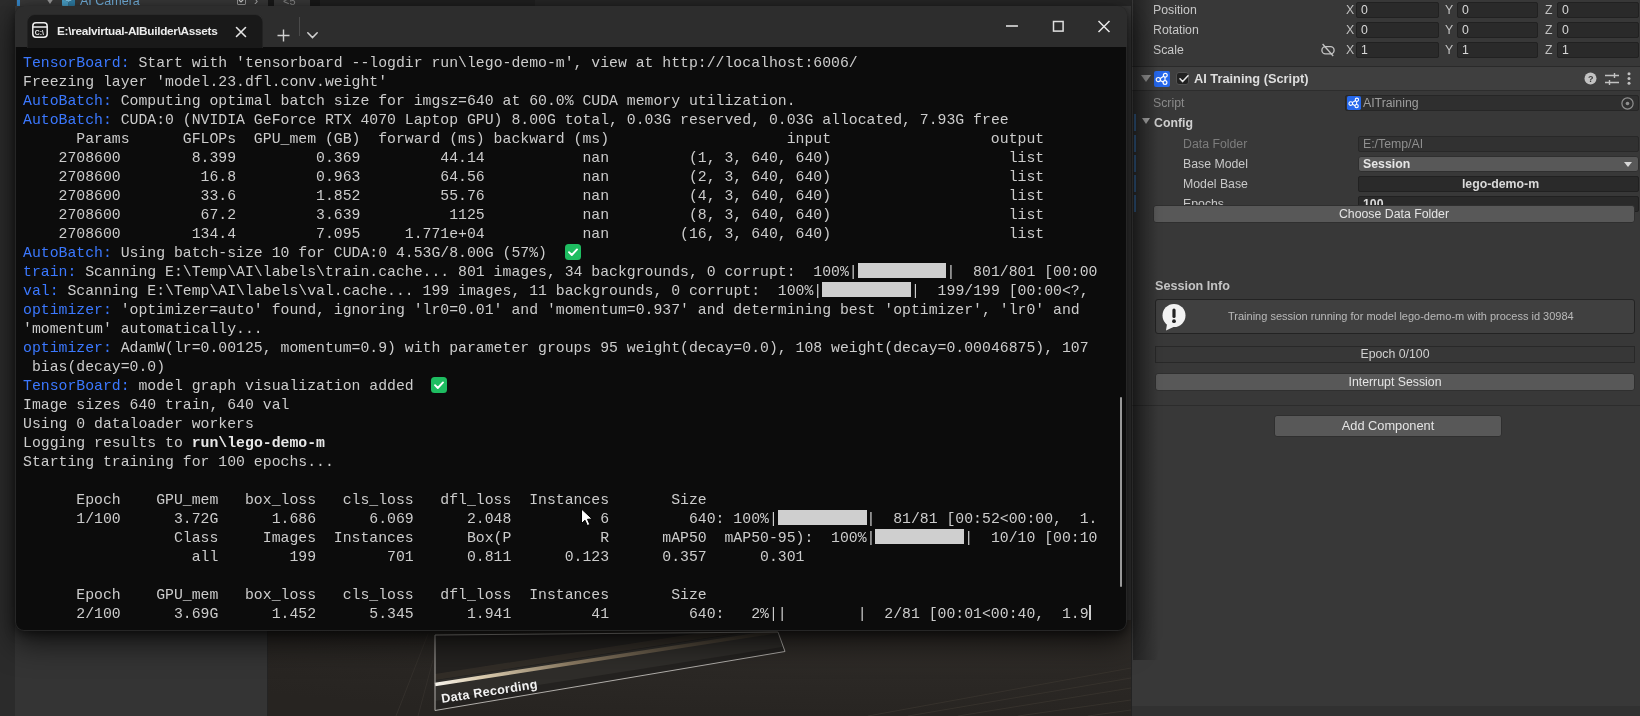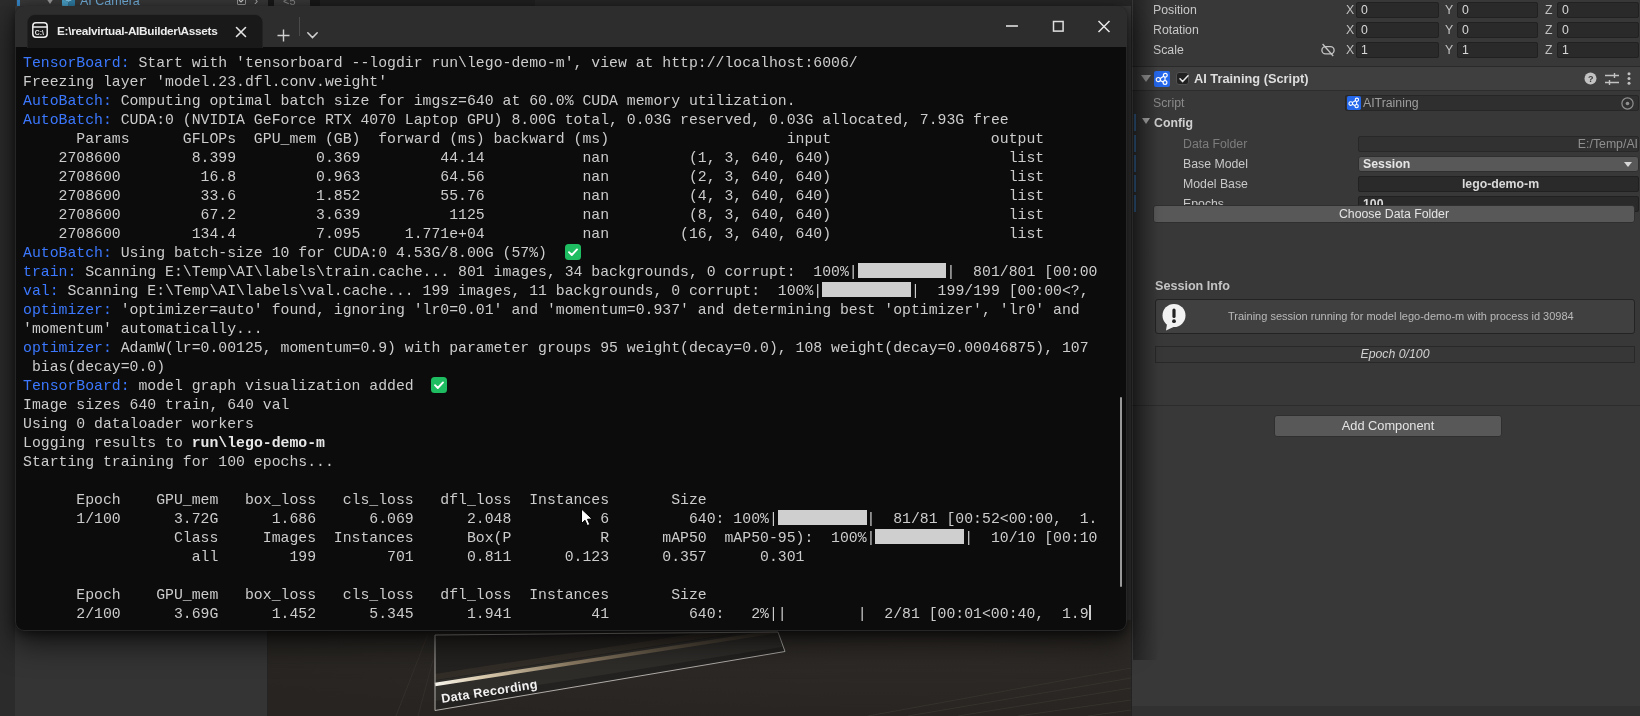--- a/index.html
+++ b/index.html
@@ -189,39 +189,40 @@
 <circle cx="6.5" cy="6.5" r="1.8" fill="#909090"></circle>
       </svg>
 <div class="tri" style="left:10px;top:118px;border-left-width:4.5px;border-right-width:4.5px;border-top-width:6.5px;border-top-color:#b2b2b2;"></div>
 <div class="lbl" style="left:22px;top:115px;font-weight:bold;color:#d0d0d0;">Config</div>
 <div class="bluebar" style="top:114px;height:17px;"></div>
 <div class="bluebar" style="top:134.5px;height:17px;"></div>
 <div class="bluebar" style="top:154.5px;height:17px;"></div>
 <div class="bluebar" style="top:174.5px;height:17px;"></div>
 <div class="bluebar" style="top:194.5px;height:17px;"></div>
 <div class="lbl" style="left:51px;top:136px;color:#7d7d7d;">Data Folder</div>
-<div class="fld" style="left:226px;top:136px;width:281px;background:#313131;border-color:#282828;color:#8f8f8f;text-align:right;">E:/Temp/AI</div>
+<div class="fld" style="left:226px;top:136px;width:281px;background:#313131;border-color:#282828;color:#8f8f8f;">E:/Temp/AI</div>
 <div class="lbl" style="left:51px;top:156px;">Base Model</div>
 <div class="fld" style="left:226px;top:156px;width:281px;background:#585858;border-color:#2f2f2f;border-radius:3px;color:#e6e6e6;font-weight:bold;">Session</div>
 <div class="abs" style="left:492px;top:162px;width:0;height:0;border-left:4.5px solid transparent;border-right:4.5px solid transparent;border-top:5.5px solid #d8d8d8;"></div>
 <div class="lbl" style="left:51px;top:176px;">Model Base</div>
 <div class="fld" style="left:226px;top:176px;width:281px;font-weight:bold;color:#dadada;text-align:center;">lego-demo-m</div>
 <div class="lbl" style="left:51px;top:196px;">Epochs</div>
 <div class="fld" style="left:226px;top:196px;width:281px;font-weight:bold;color:#dadada;">100</div>
 <div class="btn" style="left:21px;top:205px;width:482px;height:18px;line-height:16px;">Choose Data Folder</div>
 <div class="abs" style="left:23px;top:279px;font-weight:bold;font-size:12.6px;color:#c4c4c4;">Session Info</div>
 <div class="abs" style="left:23px;top:299px;width:480px;height:35px;background:#404040;border:1px solid #232323;border-radius:3px;"></div>
 <svg class="abs" style="left:29px;top:303px" width="27" height="28" viewBox="0 0 27 28">
 <circle cx="13" cy="12.5" r="11.5" fill="#f2f2f2"></circle>
 <path d="M6 21 L5 27.5 L12.5 24" fill="#f2f2f2"></path>
 <rect x="11.4" y="5.5" width="3.2" height="9.5" rx="1.6" fill="#222"></rect>
 <circle cx="13" cy="18.2" r="1.9" fill="#222"></circle>
       </svg>
 <div class="abs" style="left:64px;top:310px;font-size:11px;color:#b9b9b9;margin-left:32px;">Training session running for model lego-demo-m with process id 30984</div>
-<div class="abs" style="left:23px;top:346px;width:480px;height:17px;background:#373737;border:1px solid #282828;text-align:center;line-height:15px;color:#d0d0d0;font-style:italic;">Epoch 0/100</div>
+<div class="abs" style="left:23px;top:346px;width:480px;height:17px;background:#373737;border:1px solid #282828;text-align:center;line-height:15px;color:#d0d0d0;">Epoch 0/100</div>
+<div class="btn" style="left:23px;top:373px;width:480px;height:18px;line-height:16px;">Interrupt Session</div>
 <div class="abs" style="left:0;top:405px;width:509px;height:1px;background:#2c2c2c;"></div>
 <div class="btn" style="left:142px;top:415px;width:228px;height:22px;line-height:20px;font-size:12.8px;">Add Component</div>
 <div class="abs" style="left:0;top:706px;width:509px;height:10px;background:#313131;"></div>
     <div class="shadow"></div>
   </div>
 
   <div id="term" class="abs">
     <div id="titlebar">
       <div id="tab">
         <svg style="position:absolute;left:5px;top:8px" width="16" height="16" viewBox="0 0 16 16">

